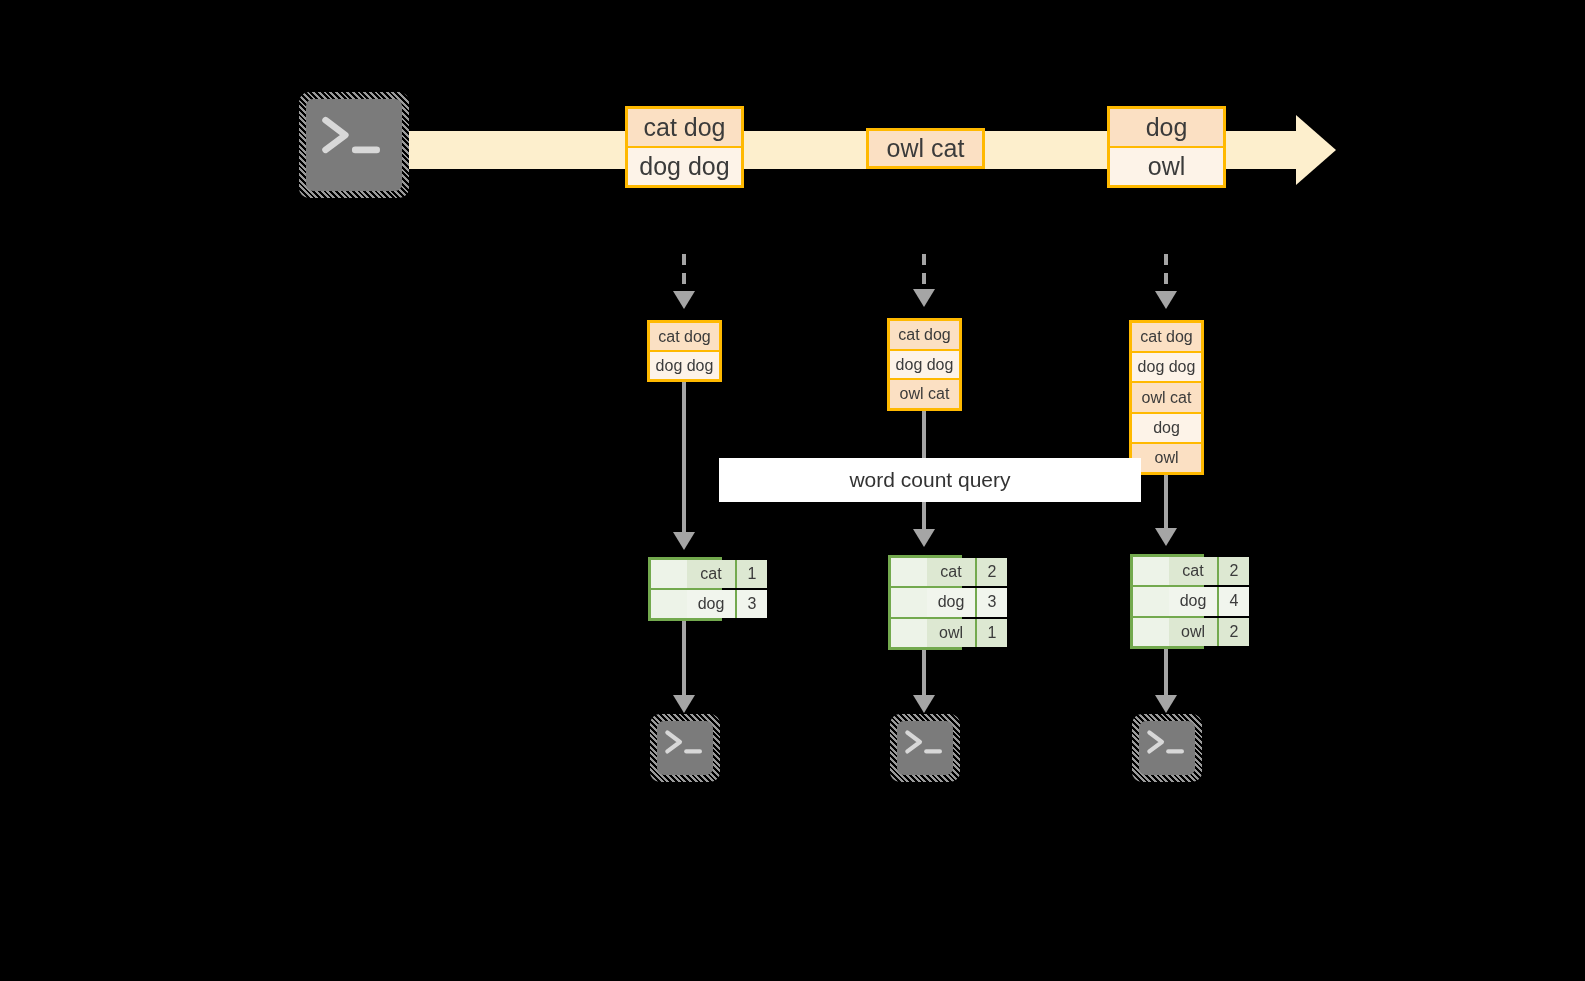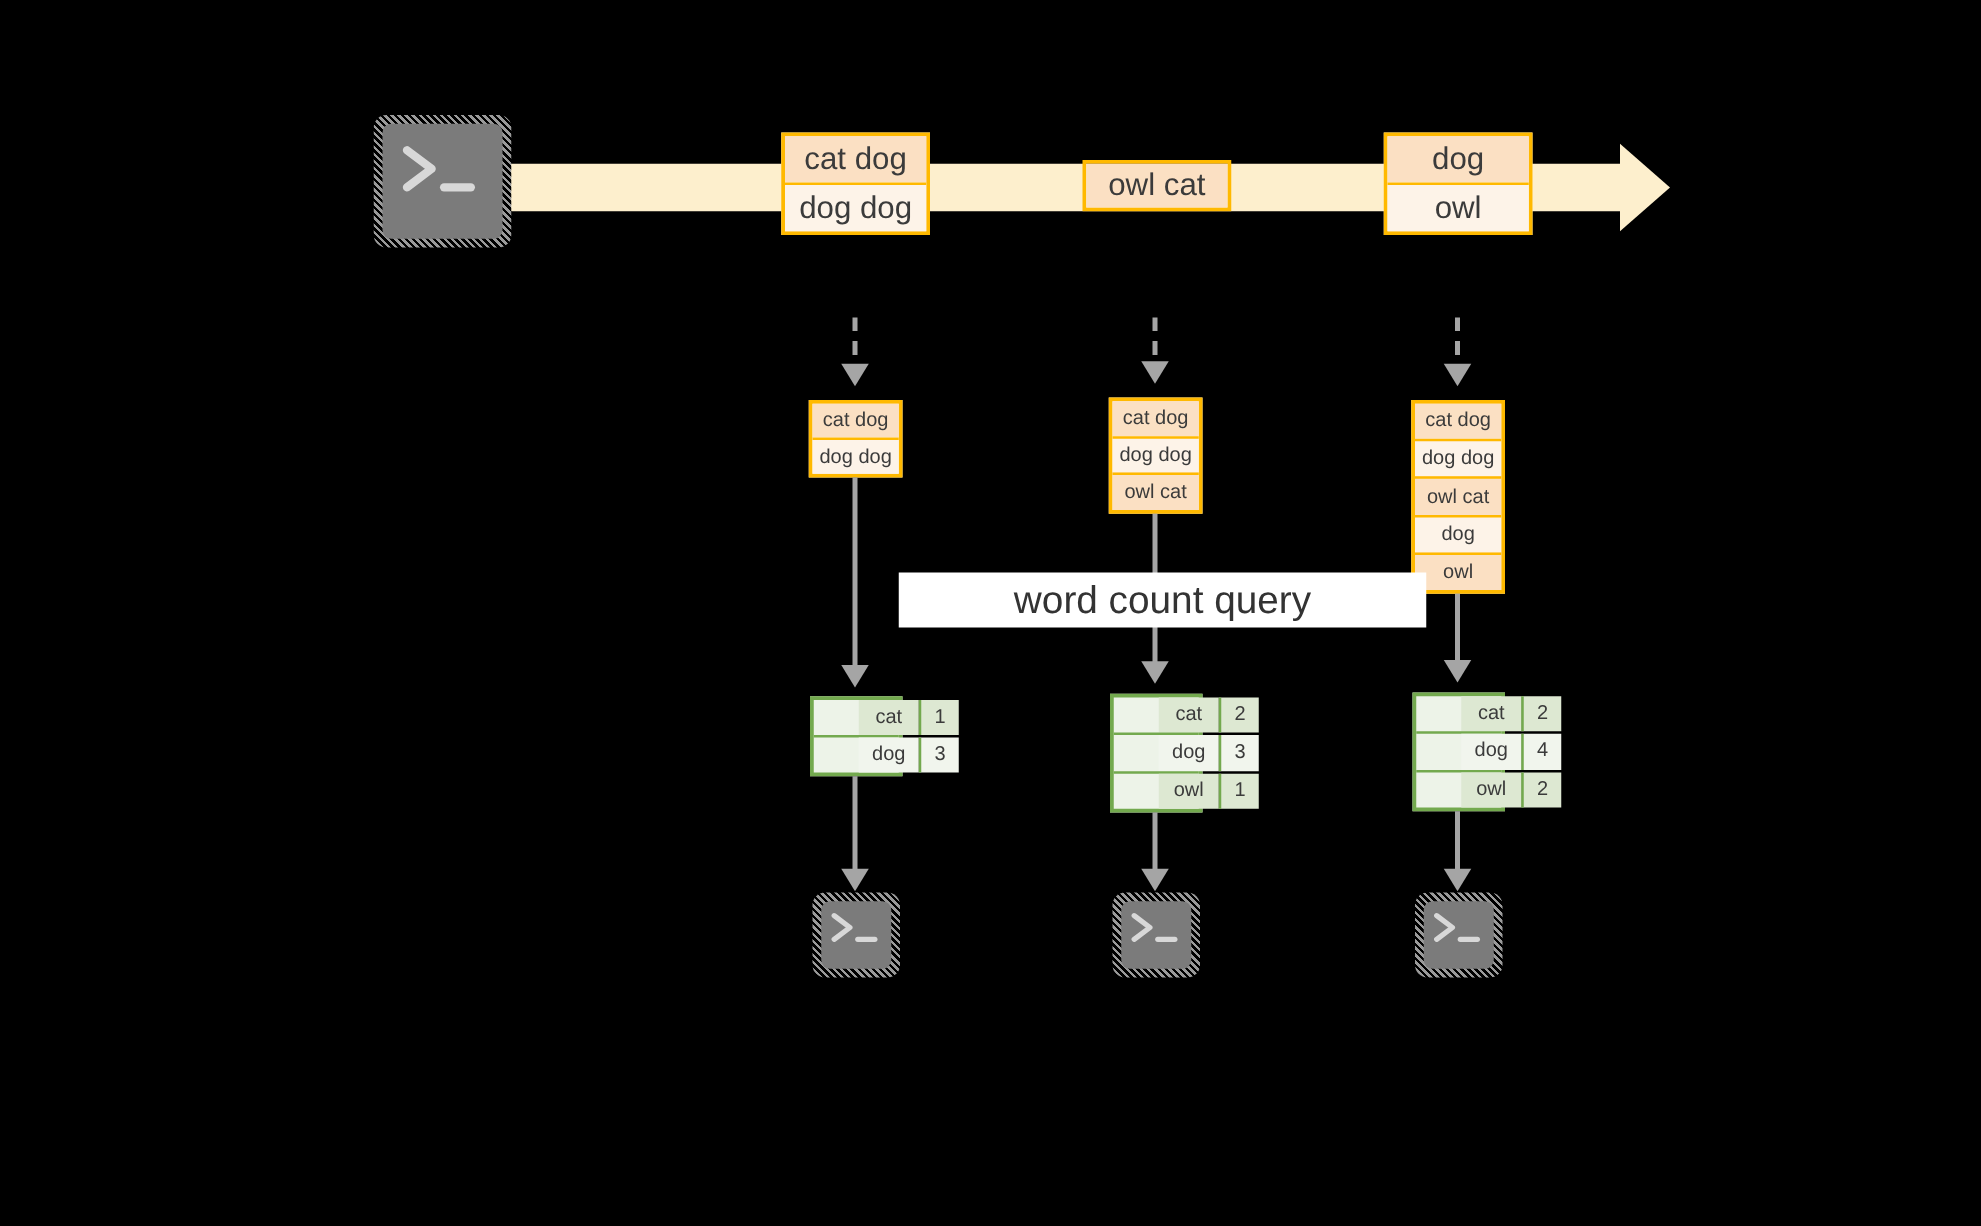--- a/index.html
+++ b/index.html
@@ -140,21 +140,21 @@
   }
 
   
   .query-band {
     position: absolute;
     background: #FFFFFF;
     display: flex;
     align-items: center;
     justify-content: center;
     color: #333333;
-    font-size: 31px;
+    font-size: 21px;
     white-space: nowrap;
   }
 </style>
 </head>
 <body>
 
 <div id="canvas">
 
   <div class="stream-band" style="left:368px; top:131px; width:900px; height:38px;"></div>
   <div class="stream-head" style="left:1265px; top:115px;"></div>

